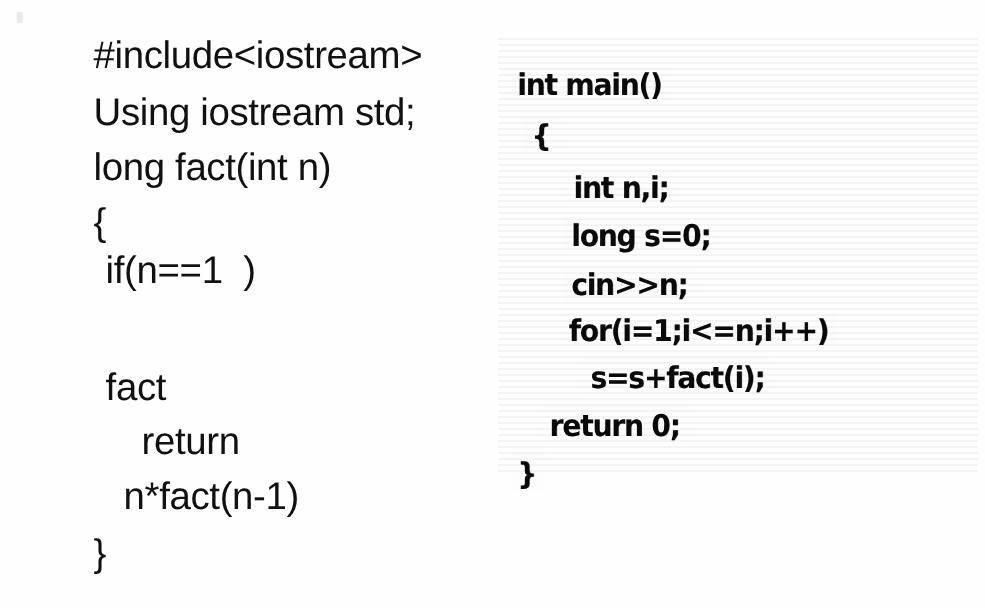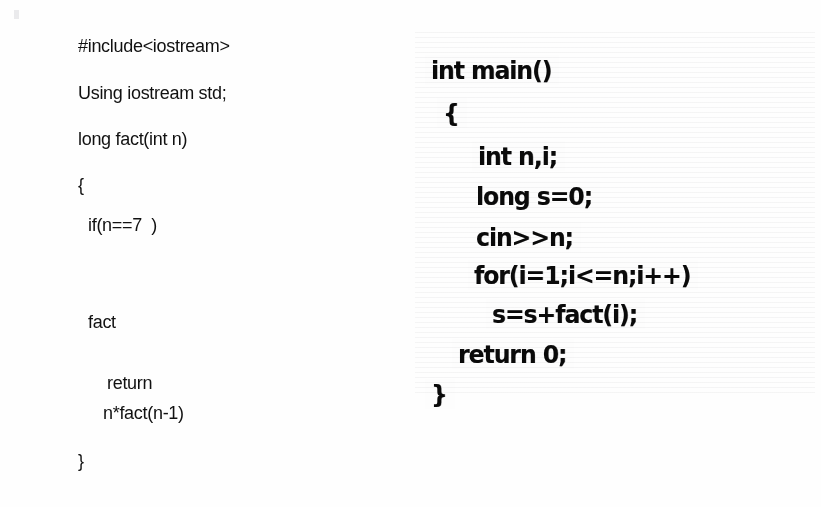--- a/index.html
+++ b/index.html
@@ -29,21 +29,21 @@
     left: 0;
     top: 0;
     width: 400px;
     height: 507px;
   }
   #left-column .code-line {
     position: absolute;
     white-space: pre;
     color: #111111;
     font-family: "Liberation Sans", sans-serif;
-    font-size: 18px;
+    font-size: 32px;
     line-height: 30px;
     letter-spacing: -0.3px;
     font-weight: 400;
   }
 
   
   #right-column {
     position: absolute;
     left: 420px;
     top: 43px;
@@ -105,23 +105,23 @@
 
 <div id="canvas">
 
   <div id="corner-speck"></div>
 
   <div id="left-column">
     <div class="code-line" style="left: 78px; top: 31px;">#include&lt;iostream&gt;</div>
     <div class="code-line" style="left: 78px; top: 78px;">Using iostream std;</div>
     <div class="code-line" style="left: 78px; top: 124px;">long fact(int n)</div>
     <div class="code-line" style="left: 78px; top: 170px;">{</div>
-    <div class="code-line" style="left: 88px; top: 210px;">if(n==7  )</div>
+    <div class="code-line" style="left: 88px; top: 210px;">if(n==1  )</div>
     <div class="code-line" style="left: 88px; top: 307px;">fact</div>
-    <div class="code-line" style="left: 107px; top: 352px; margin-top: 16px;">return</div>
+    <div class="code-line" style="left: 118px; top: 352px;">return</div>
     <div class="code-line" style="left: 103px; top: 398px;">n*fact(n-1)</div>
     <div class="code-line" style="left: 78px; top: 446px;">}</div>
   </div>
 
   <div id="right-column">
       <div class="scan-plate" style="left: 5px; top: 336px; width: 29.98px; height: 30px; z-index: 0;"></div>
       <div class="scan-plate" style="left: 32px; top: 296px; width: 122.1px; height: 30px; z-index: 0;"></div>
       <div class="scan-plate" style="left: 66px; top: 256px; width: 158.76px; height: 30px; z-index: 0;"></div>
       <div class="scan-plate" style="left: 48px; top: 217px; width: 230.2px; height: 30px; z-index: 0;"></div>
       <div class="scan-plate" style="left: 50px; top: 179px; width: 110.82px; height: 30px; z-index: 0;"></div>

